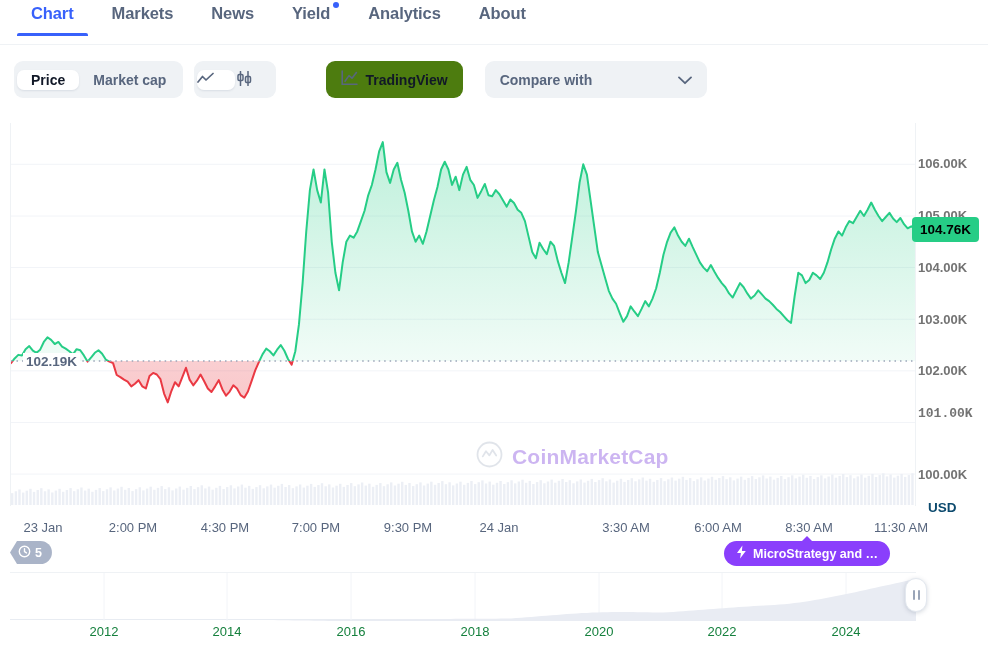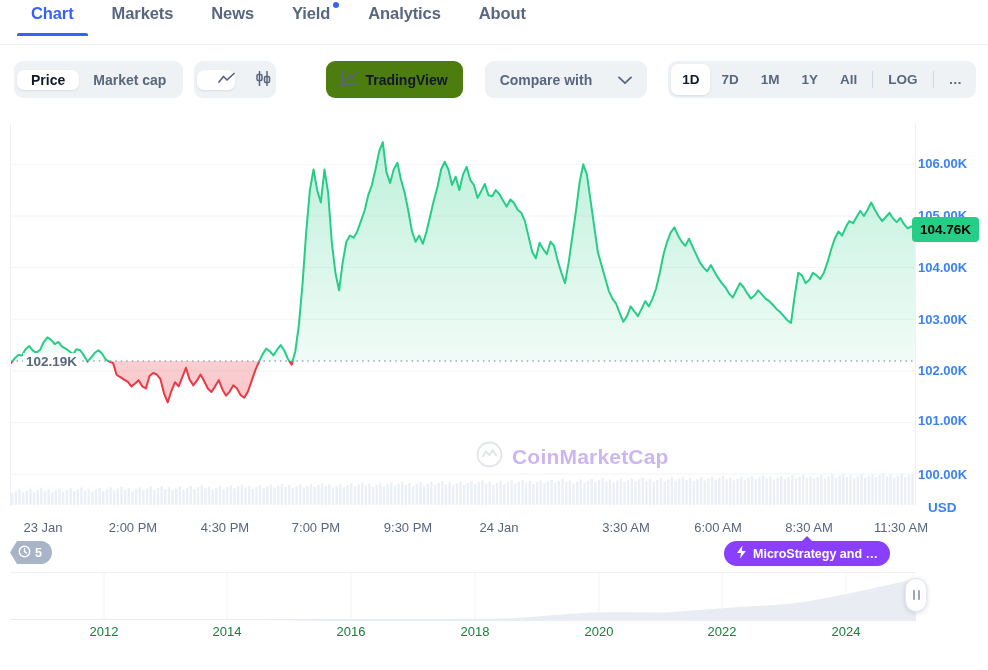--- a/index.html
+++ b/index.html
@@ -40,21 +40,21 @@
   
   .toolbar {
     position: absolute; top: 61px; left: 14px; width: 962px; height: 37px;
     display: flex; align-items: center;
   }
   .seg {
     display: flex; align-items: center;
     background: #eff2f5; border-radius: 9px; padding: 3px; height: 37px;
   }
   .seg-item {
-    display: flex; align-items: center; justify-content: flex-end;
+    display: flex; align-items: center; justify-content: flex-start;
     height: 20px; padding: 0 14px; border-radius: 7px;
     font-size: 14px; font-weight: bold; color: #58667e;
     cursor: pointer; white-space: nowrap;
   }
   .seg-item.on { background: #ffffff; color: #111827; box-shadow: 0 1px 2px rgba(88,102,126,.14); }
   .seg-icon { width: 38px; padding: 0; }
 
   .pill-btn {
     display: flex; align-items: center; gap: 7px;
     height: 37px; padding: 0 15px; border-radius: 9px;
@@ -97,32 +97,32 @@
   .open-label {
     position: absolute; left: 12px; top: 345px;
     font-size: 13.5px; font-weight: bold; color: #58667e;
     background: #ffffff; padding: 1px 3px; z-index: 4;
   }
 
   
   .yaxis { position: absolute; left: 918px; top: 123px; width: 70px; height: 400px; }
   .ytick {
     position: absolute; left: 0; font-size: 13px; font-weight: bold;
-    color: #3b82f6; white-space: nowrap;
+    color: #737373; white-space: nowrap;
   }
   .price-badge {
     position: absolute; left: -6px;
     background: #26cd86; color: #000000;
     font-size: 13.5px; font-weight: bold;
     padding: 5px 8px; border-radius: 4px; white-space: nowrap;
     z-index: 5;
   }
   .usd-label {
     position: absolute; left: 10px; top: 377px;
-    font-size: 13.5px; font-weight: bold; color: #3b82f6;
+    font-size: 13.5px; font-weight: bold; color: #0c4a6e;
   }
 
   
   .xaxis { position: absolute; left: 0; top: 520px; width: 801px; height: 22px; text-align: center; }
   .xtick {
     position: absolute; top: 0; font-size: 13px; color: #58667e;
     white-space: nowrap; transform: translateX(-50%);
   }
 
   .hist-badge {
@@ -241,45 +241,20 @@
 
     <div class="compare" style="margin-left:22px">
       <span>Compare with</span>
       <span>
         <svg width="14" height="9" viewBox="0 0 14 9" fill="none">
           <path d="M1 1.4 L7 7.2 L13 1.4" stroke="#58667e" stroke-width="1.8" stroke-linecap="round" stroke-linejoin="round"></path>
         </svg>
       </span>
     </div>
 
-    <div class="range" style="margin-left:21px">
-      <div class="range-item on">
-        <span>1D</span>
-      </div>
-      <div class="range-item">
-        <span>7D</span>
-      </div>
-      <div class="range-item">
-        <span>1M</span>
-      </div>
-      <div class="range-item">
-        <span>1Y</span>
-      </div>
-      <div class="range-item">
-        <span>All</span>
-      </div>
-      <div class="range-div"></div>
-      <div class="range-item">
-        <span>LOG</span>
-      </div>
-      <div class="range-div"></div>
-      <div class="range-item">
-        <span>…</span>
-      </div>
-    </div>
   </div>
 
   <div class="chart-wrap">
     <svg class="chart-svg" id="mainchart" viewBox="0 0 906 383" preserveAspectRatio="none">
       <defs>
         <linearGradient id="gUp" x1="0" y1="0" x2="0" y2="1">
           <stop offset="0%" stop-color="#26cd86" stop-opacity="0.30"></stop>
           <stop offset="100%" stop-color="#26cd86" stop-opacity="0.02"></stop>
         </linearGradient>
         <linearGradient id="gDn" x1="0" y1="1" x2="0" y2="0">
@@ -572,21 +547,21 @@
 
     <div class="open-label" id="openLabel" style="top: 229.599px;">102.19K</div>
   </div>
 
   <div class="yaxis">
     <div class="ytick" id="yt0" style="top: 33.4054px;">106.00K</div>
     <div class="ytick" id="yt1" style="top: 85.1622px;">105.00K</div>
     <div class="ytick" id="yt2" style="top: 136.919px;">104.00K</div>
     <div class="ytick" id="yt3" style="top: 188.676px;">103.00K</div>
     <div class="ytick" id="yt4" style="top: 240.432px;">102.00K</div>
-    <div class="ytick" id="yt5" style="top: 290px;">101.00K</div>
+    <div class="ytick" id="yt5" style="top: 283px; font-family: Liberation Mono, monospace;">101.00K</div>
     <div class="ytick" id="yt6" style="top: 343.946px;">100.00K</div>
     <div class="price-badge" id="priceBadge" style="top: 93.5838px;">104.76K</div>
     <div class="usd-label">USD</div>
   </div>
 
   <div class="xaxis" id="xaxis">
       <div class="xtick" style="left:43px">23 Jan</div>
       <div class="xtick" style="left:133px">2:00 PM</div>
       <div class="xtick" style="left:225px">4:30 PM</div>
       <div class="xtick" style="left:316px">7:00 PM</div>

